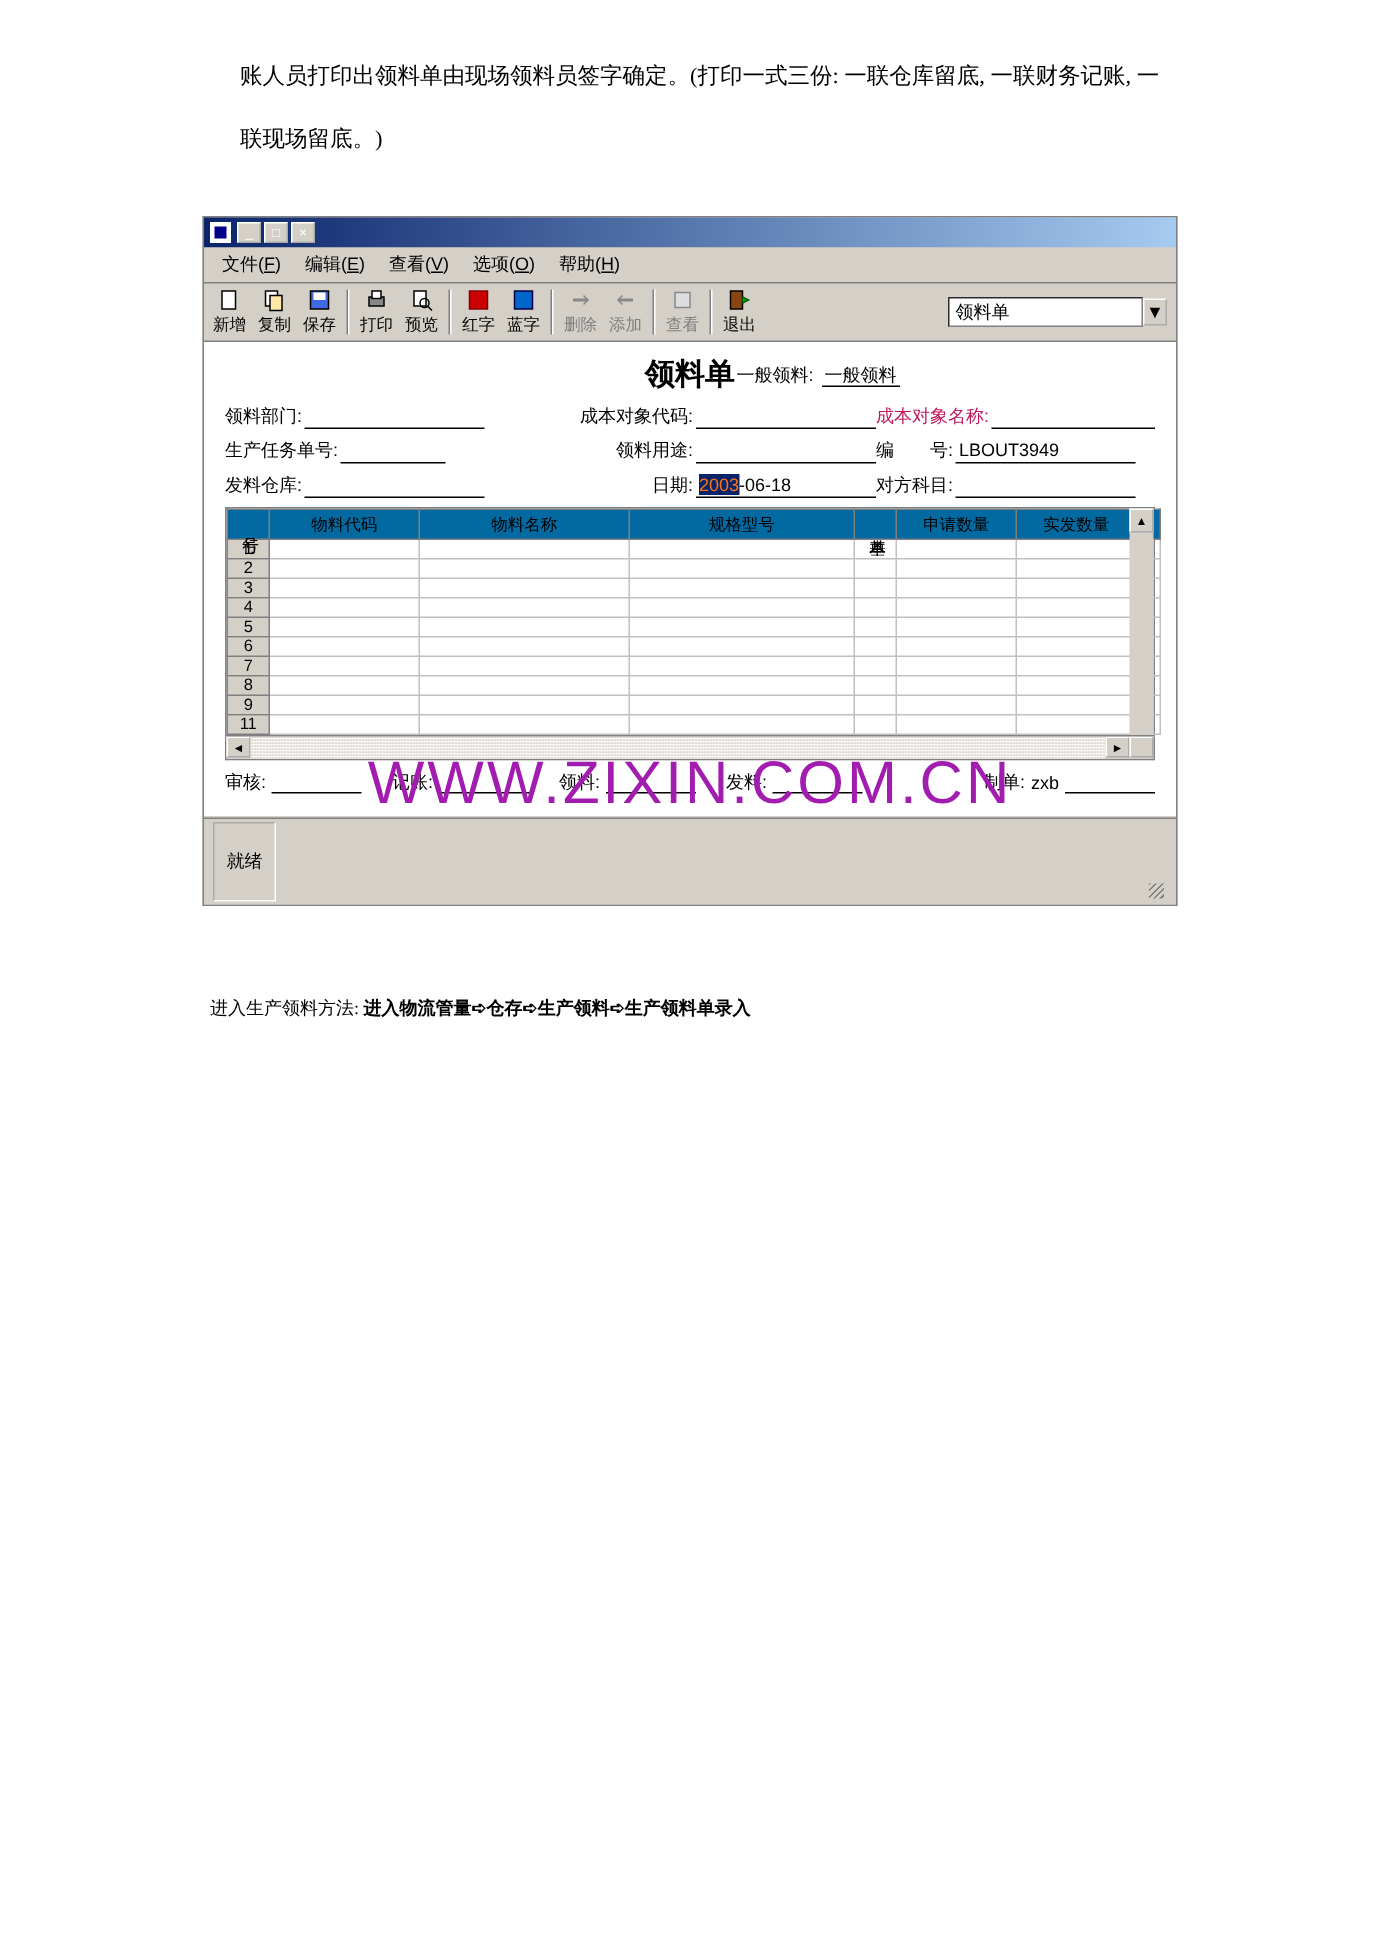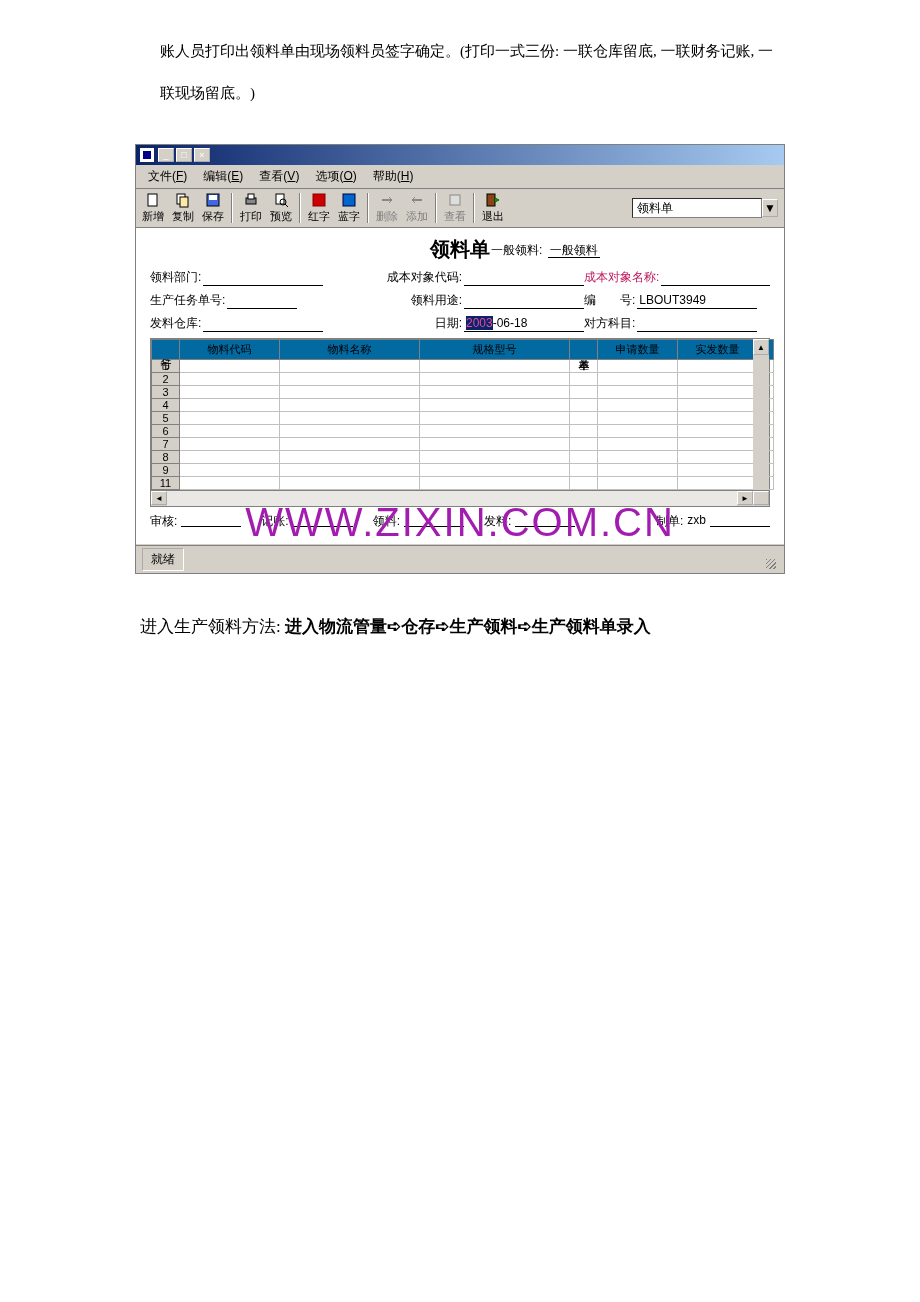--- a/index.html
+++ b/index.html
@@ -40,29 +40,29 @@
     .data-table { width: 100%; border-collapse: collapse; table-layout: fixed; }
     .data-table th { background: #0369a1; border: 1px solid #808080; font-size: 11px; font-weight: normal; padding: 2px; text-align: center; }
     .data-table td { border-right: 1px solid #c0c0c0; border-bottom: 1px solid #c0c0c0; height: 13px; font-size: 11px; text-align: center; }
     .data-table td.rowhdr { background: #d4d0c8; border: 1px solid #808080; }
     .vscroll { position: absolute; right: 0; top: 0; bottom: 0; width: 16px; background: #d4d0c8; }
     .vscroll-btn { width: 16px; height: 16px; background: #d4d0c8; border: 1px outset #fff; display: flex; align-items: center; justify-content: center; font-size: 8px; }
     .hscroll { display: flex; height: 16px; background: #d4d0c8; border: 1px solid #808080; border-top: none; }
     .hscroll-btn { width: 16px; height: 14px; background: #d4d0c8; border: 1px outset #fff; display: flex; align-items: center; justify-content: center; font-size: 8px; }
     .hscroll-track { flex: 1; background: repeating-conic-gradient(#d4d0c8 0% 25%, #fff 0% 50%) 50% / 2px 2px; }
     .footer-row { display: flex; padding: 6px 14px; font-size: 12px; background: #fff; }
-    .footer-field { display: flex; margin-right: 20px; }
+    .footer-field { display: flex; align-items: center; margin-right: 20px; }
     .footer-line { border-bottom: 1px solid #000; width: 60px; height: 14px; margin-left: 4px; }
     .footer-val { margin-left: 4px; }
     .statusbar { border-top: 1px solid #808080; background: #d4d0c8; padding: 2px 6px; font-size: 12px; display: flex; }
-    .status-panel { border: 1px inset #fff; padding: 2px 8px; }
+    .status-panel { border: 1px inset #fff; padding: 17px 8px; }
     .resize-grip { margin-left: auto; width: 16px; position: relative; }
     .resize-grip::after { content: ''; position: absolute; right: 2px; bottom: 2px; width: 10px; height: 10px; background: repeating-linear-gradient(135deg, #808080 0 1px, transparent 1px 3px); }
     .watermark { position: relative; text-align: center; color: #a21caf; font-size: 40px; letter-spacing: 2px; font-family: Arial, sans-serif; margin-top: -44px; pointer-events: none; z-index: 0; font-weight: 300; }
-    .doc-text2 { padding: 36px 140px 30px 140px; line-height: 2; font-size: 17px; }
+    .doc-text2 { padding: 36px 140px 30px 140px; line-height: 2; font-size: 12px; margin-top: 20px; }
     .bold { font-weight: bold; font-family: "SimHei", sans-serif; }
   </style>
 </head>
 <body>
 
 <div class="doc-text">
   <span>账人员打印出领料单由现场领料员签字确定。(打印一式三份: 一联仓库留底, 一联财务记账, 一联现场留底。)</span>
 </div>
 
 <div class="app-window">
@@ -205,21 +205,21 @@
           <span class="form-label">编  号:</span>
           <span class="form-line">LBOUT3949</span>
         </div>
 
       <div class="form-field ff-left">
           <span class="form-label">发料仓库:</span>
           <span class="form-line"></span>
         </div>
       <div class="form-field ff-mid">
           <span class="form-label">日期:</span>
-          <span class="form-line"><span class="sel" style="background:#0a246a;color:#ec4899">2003</span>-06-18</span>
+          <span class="form-line"><span class="sel" style="background:#0a246a;color:#f97316">2003</span>-06-18</span>
         </div>
       <div class="form-field ff-right">
           <span class="form-label">对方科目:</span>
           <span class="form-line"></span>
         </div>
     </div>
 
     <div class="data-table-wrap">
       <table class="data-table" id="grid">
           <tbody>

